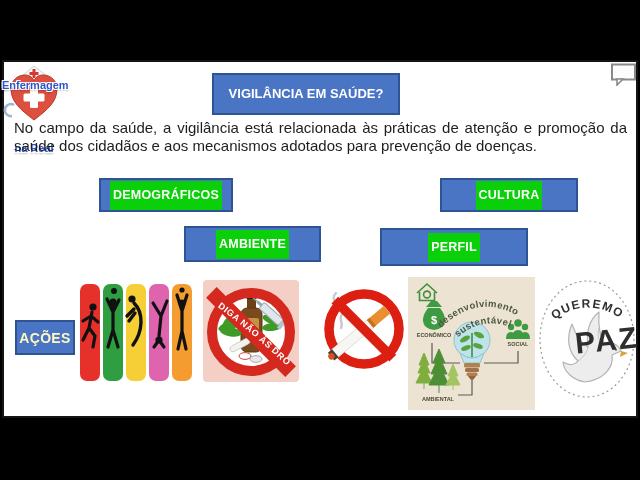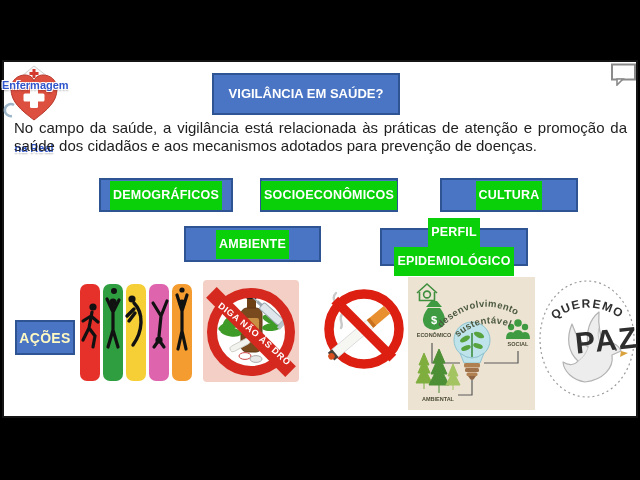--- a/index.html
+++ b/index.html
@@ -74,33 +74,29 @@
         <rect x="2" y="1.5" width="23" height="15" fill="#fdfdfd" stroke="#8a8a8a" stroke-width="2"></rect>
         <path d="M7,16 L7,22 L13,16 Z" fill="#fdfdfd" stroke="#8a8a8a" stroke-width="1.6"></path>
       </svg>
     </div>
 
     <div class="abs para">No campo da saúde, a vigilância está relacionada às práticas de atenção e promoção da saúde dos cidadãos e aos mecanismos adotados para prevenção de doenças.</div>
 
     <div class="abs factor f-demo">
       <span>DEMOGRÁFICOS</span>
     </div>
-    <div class="abs factor f-socio">
-      <span>SOCIOECONÔMICOS</span>
-    </div>
     <div class="abs factor f-cult">
       <span>CULTURA</span>
     </div>
 
     <div class="abs factor f-amb">
       <span>AMBIENTE</span>
     </div>
     <div class="abs factor f-perf">
       <span>PERFIL</span>
-      <span>EPIDEMIOLÓGICO</span>
     </div>
 
     <div class="abs acoes">AÇÕES</div>
 
     <div class="abs img-athletes">
       <svg width="112" height="100" viewBox="0 0 112 100">
         <rect x="0" y="1" width="20" height="97" rx="7" fill="#e6302a"></rect>
         <rect x="23" y="1" width="20" height="97" rx="7" fill="#2f9e41"></rect>
         <rect x="46" y="1" width="20" height="97" rx="7" fill="#f6cf36"></rect>
         <rect x="69" y="1" width="20" height="97" rx="7" fill="#df64ae"></rect>

